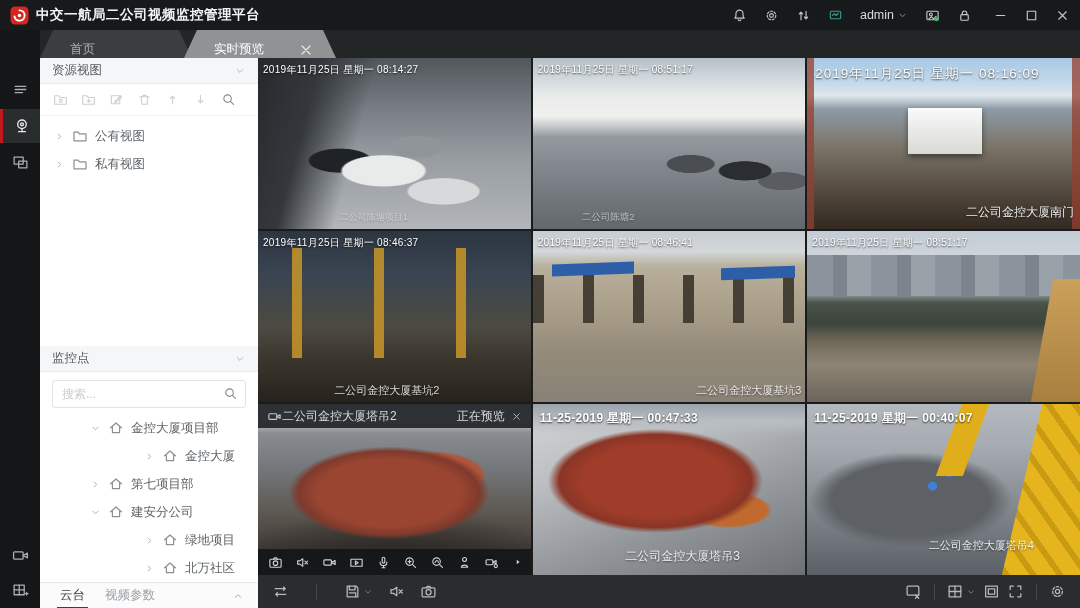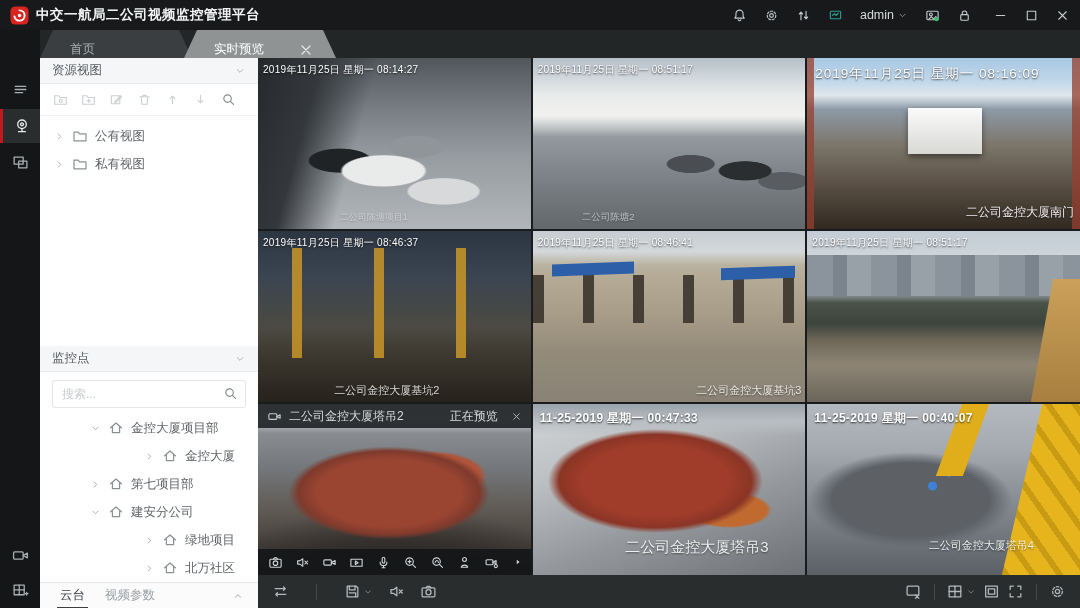--- a/index.html
+++ b/index.html
@@ -60,23 +60,23 @@
   .art{position:absolute;inset:0}
   .ts{position:absolute;left:5px;top:5px;color:#fff;font-size:10px;text-shadow:0 1px 2px rgba(0,0,0,.75);white-space:nowrap;letter-spacing:.3px}
   .ts.big{font-size:13.5px;font-weight:normal;letter-spacing:1px;top:7px;left:8px}
   .ts.med{font-size:12px;font-weight:bold;top:6px;left:7px}
   .lbl{position:absolute;color:#fff;font-size:10px;text-shadow:0 1px 2px rgba(0,0,0,.6);white-space:nowrap}
   .l0{left:30%;bottom:5px;opacity:.38;font-size:9px}
   .l1{left:18%;bottom:5px;opacity:.55;font-size:9.5px}
   .l2{right:6px;bottom:8px;opacity:.9;font-size:12px}
   .l3{left:28%;bottom:4px;opacity:.8;font-size:11px}
   .l4{right:4px;bottom:4px;opacity:.8;font-size:11px}
-  .l7{left:34%;bottom:18px;opacity:.85;font-size:15px}
+  .l7{left:34%;bottom:10px;opacity:.85;font-size:12px}
   .l8{right:46px;bottom:22px;opacity:.85;font-size:11px}
-  .chead{position:absolute;left:0;top:0;right:0;height:24px;background:rgba(34,37,39,.92);display:flex;align-items:center;gap:7px;padding:0 9px;color:#d8dcde;font-size:12px;z-index:3}
+  .chead{position:absolute;left:0;top:0;right:0;height:24px;background:rgba(34,37,39,.92);display:flex;align-items:center;padding:0 9px;color:#d8dcde;font-size:12px;z-index:3}
   .chead i{width:15px;height:15px;color:#c3c9cc}
   .chead .status{margin-left:auto;color:#d8dcde}
   .chead .cx{width:11px;height:11px;margin-left:6px}
   .cctrl{position:absolute;left:0;right:0;bottom:0;height:26px;background:rgba(18,20,22,.85);display:flex;align-items:center;gap:12px;padding:0 10px;color:#ced3d6;z-index:3}
   .cctrl i{width:15px;height:15px}
   .cctrl i.caret{width:10px;height:10px;margin-left:2px}
   
   .btoolbar{position:absolute;left:258px;right:0;bottom:0;height:33px;background:#2a2d2e;display:flex;align-items:center;padding:0 14px;color:#b3b9bc}
   .btoolbar i{width:17px;height:17px}
   .grp{display:flex;align-items:center;gap:15px}

